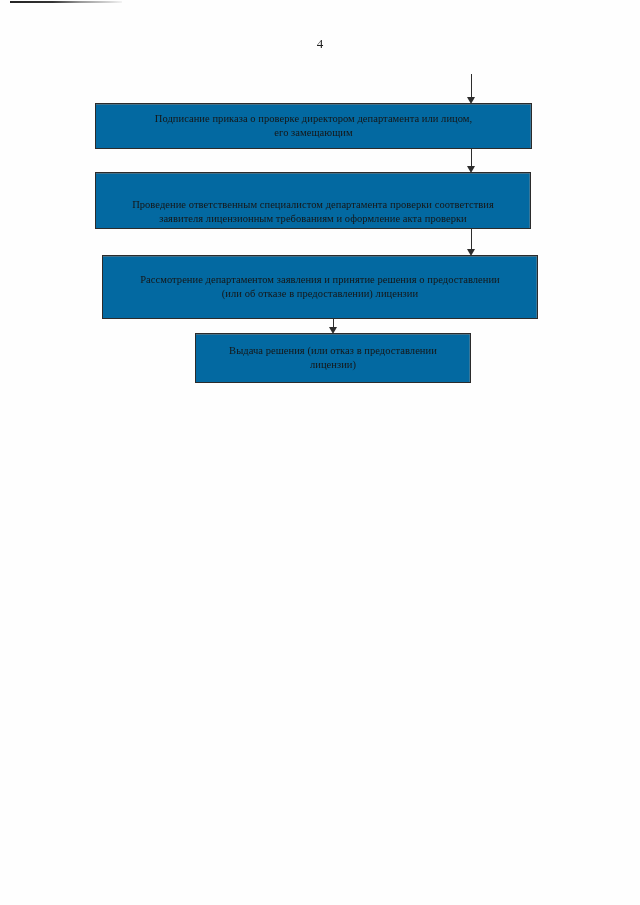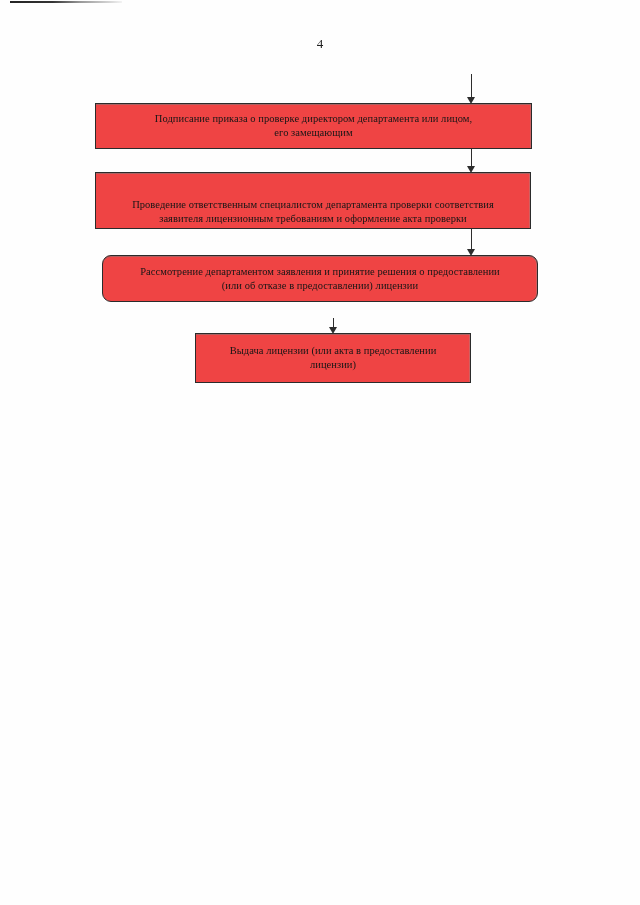--- a/index.html
+++ b/index.html
@@ -52,21 +52,21 @@
     position: absolute;
     left: 0;
     top: 0;
     width: 640px;
     height: 905px;
   }
 
   .node {
     position: absolute;
     box-sizing: border-box;
-    background: #ef4444;
+    background: #0369a1;
     border: 1px solid #2b2b2b;
     display: flex;
     align-items: center;
     justify-content: center;
     padding: 2px 24px;
     
     box-shadow:
       inset 0 1px 0 rgba(120,120,120,0.55),
       inset -1px 0 0 rgba(150,150,150,0.35);
   }
@@ -76,21 +76,21 @@
     font-size: 10.5px;
     line-height: 14px;
     color: #161616;
     letter-spacing: 0.05px;
     white-space: pre-line;
   }
 
   
   #node-1 { left: 95px;  top: 103px; width: 437px; height: 46px; }
   #node-2 { left: 95px;  top: 172px; width: 436px; height: 57px; align-items: flex-end; }
-  #node-3 { left: 102px; top: 255px; width: 436px; height: 47px; border-radius: 9px; }
+  #node-3 { left: 102px; top: 255px; width: 436px; height: 64px; }
   #node-4 { left: 195px; top: 333px; width: 276px; height: 50px; }
 
   
   .connector {
     position: absolute;
     width: 0;
     border-left: 1px solid #2d2d2d;
   }
   .arrowhead {
     position: absolute;
@@ -145,18 +145,18 @@
 
     <div class="node" id="node-3">
       <div class="node-text">Рассмотрение департаментом заявления и принятие решения о предоставлении
 (или об отказе в предоставлении) лицензии</div>
     </div>
 
     <div class="connector" id="conn-3-4"></div>
     <div class="arrowhead" id="arrow-3-4"></div>
 
     <div class="node" id="node-4">
-      <div class="node-text">Выдача лицензии (или акта в предоставлении
+      <div class="node-text">Выдача решения (или отказ в предоставлении
 лицензии)</div>
     </div>
 
   </div>
 </div>
 
 </body></html>

